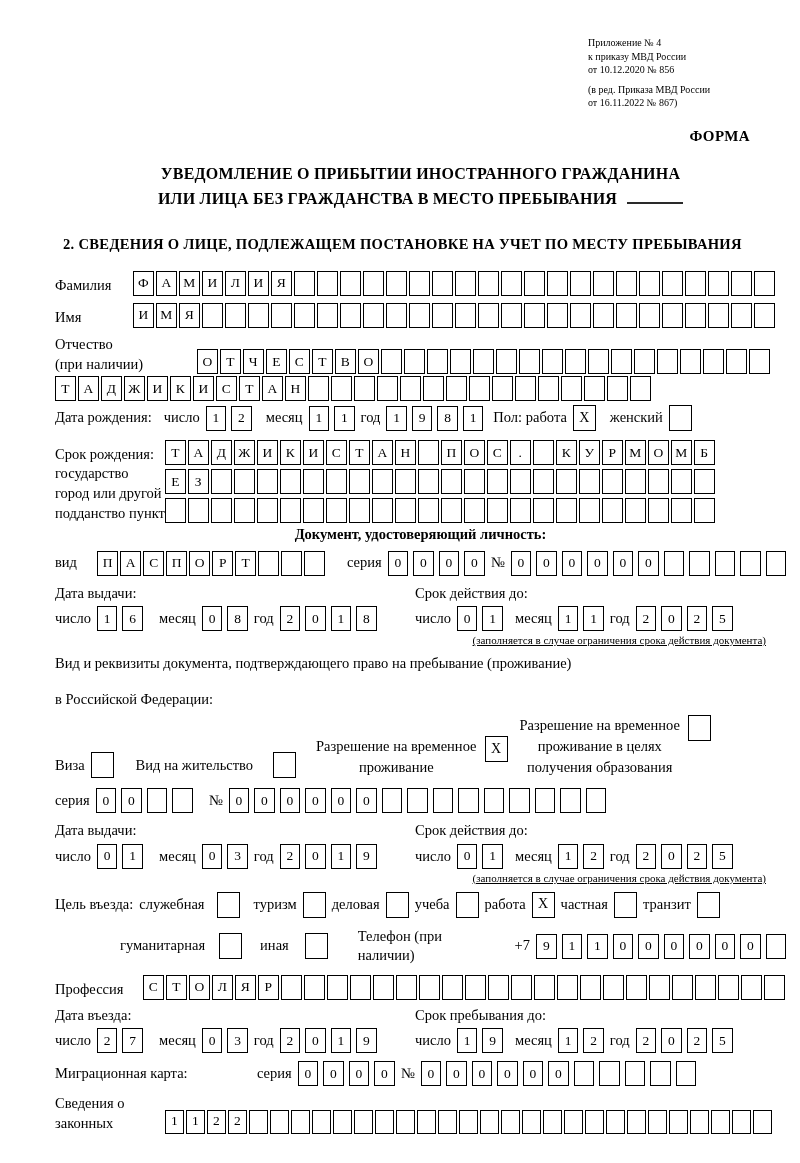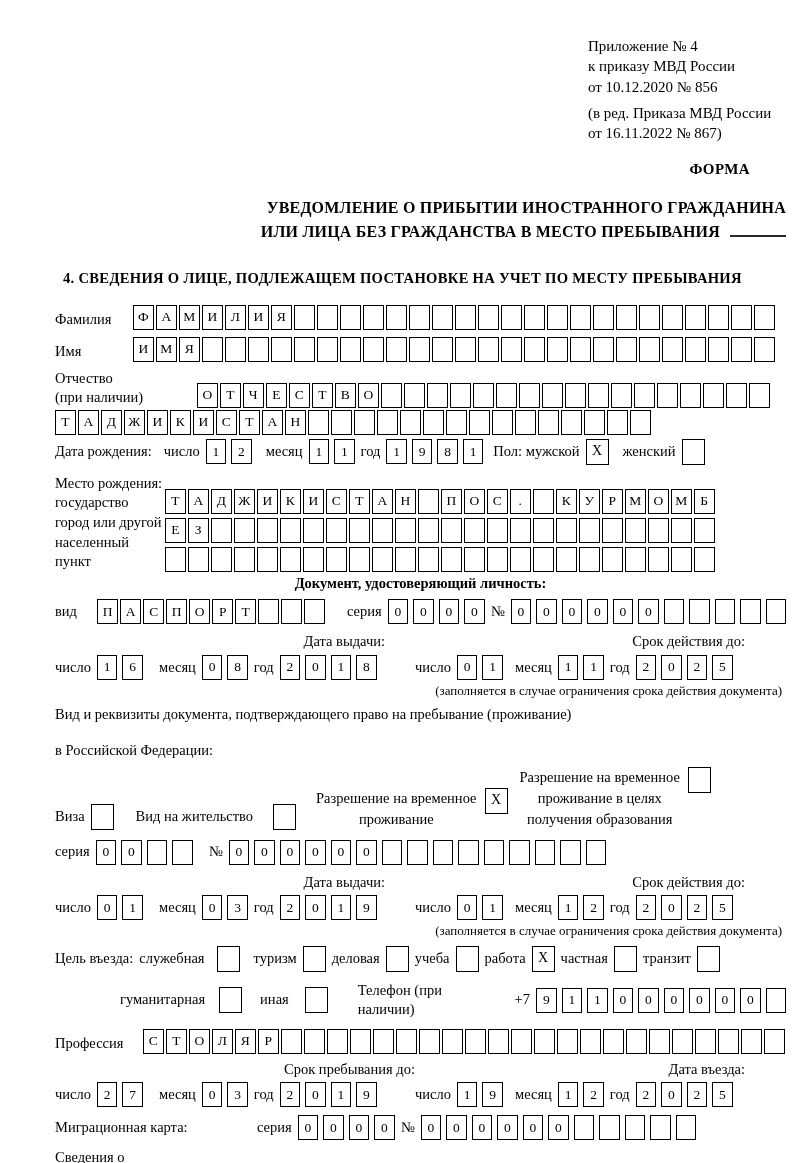--- a/index.html
+++ b/index.html
@@ -6,24 +6,24 @@
   .page{
     position:relative;
     width:800px;height:1163px;
     box-sizing:border-box;
     padding:36px 14px 10px 55px;
     overflow:hidden;
     background:#fff;color:#000;
     font-family:"Liberation Serif","DejaVu Serif",serif;
     font-size:14.5px;line-height:1.35;
   }
-  .annex{width:192px;margin-left:auto;margin-right:6px;font-size:15px;}
+  .annex{width:192px;margin-left:auto;margin-right:6px;font-size:10px;}
   .annex .amend{margin-top:6px;}
   .forma{font-weight:bold;text-align:right;margin:16px 36px 0 0;font-size:15px;letter-spacing:.4px;}
-  .title{font-weight:bold;text-align:right;font-size:16px;margin-top:16px;line-height:1.55;letter-spacing:.2px;}
+  .title{font-weight:bold;text-align:center;font-size:16px;margin-top:16px;line-height:1.55;letter-spacing:.2px;}
   .blank-line{display:inline-block;width:56px;border-bottom:2px solid #2a2a2a;margin-left:10px;}
   .sec{font-weight:bold;font-size:14.6px;margin:24px 0 16px 8px;letter-spacing:.3px;white-space:nowrap;}
 
   .frow{display:flex;align-items:flex-end;margin-bottom:7px;}
   .lblcol{flex:0 0 auto;}
   .lbl{font-size:14.5px;}
   .cells{display:flex;gap:2.5px;flex-wrap:nowrap;}
   .cells-d{display:flex;gap:5px;}
   .cell{
     flex:0 0 auto;box-sizing:border-box;
@@ -33,22 +33,22 @@
   }
   .cells-sm .cell{width:18.5px;height:24px;}
   .cbox{
     flex:0 0 auto;box-sizing:border-box;
     width:23px;height:26px;border:1.5px solid #000;
     display:flex;align-items:center;justify-content:center;
     font-size:14px;background:#fff;
   }
   .stack{display:flex;flex-direction:column;gap:4px;}
   .inlin{display:flex;align-items:center;gap:6px;}
-  .dhead{text-align:right;margin-bottom:3px;}
-  .note{font-size:13px;text-align:right;margin:2px 4px 6px 0;}
+  .dhead{text-align:left;margin-bottom:3px;}
+  .note{font-size:11px;text-align:right;margin:2px 20px 6px 0;text-decoration:underline;}
   .center-bold{font-weight:bold;text-align:center;margin:2px 0 6px 0;}
   .permcol{display:flex;align-items:flex-start;gap:8px;}
   .permtxt{text-align:center;line-height:1.45;}
 </style>
 </head>
 <body>
 
 <div class="page">
 
   <div class="annex">
@@ -63,21 +63,21 @@
 
   <div class="forma">ФОРМА</div>
 
   <div class="title">
     <div>УВЕДОМЛЕНИЕ О ПРИБЫТИИ ИНОСТРАННОГО ГРАЖДАНИНА</div>
     <div>
       <span>ИЛИ ЛИЦА БЕЗ ГРАЖДАНСТВА В МЕСТО ПРЕБЫВАНИЯ</span><span class="blank-line"></span>
     </div>
   </div>
 
-  <div class="sec">4. СВЕДЕНИЯ О ЛИЦЕ, ПОДЛЕЖАЩЕМ ПОСТАНОВКЕ НА УЧЕТ ПО МЕСТУ ПРЕБЫВАНИЯ</div>
+  <div class="sec">2. СВЕДЕНИЯ О ЛИЦЕ, ПОДЛЕЖАЩЕМ ПОСТАНОВКЕ НА УЧЕТ ПО МЕСТУ ПРЕБЫВАНИЯ</div>
 
   <div class="frow">
     <div class="lblcol lbl" style="width:78px">Фамилия</div>
     <div class="cells">
         <div class="cell">Ф</div>
         <div class="cell">А</div>
         <div class="cell">М</div>
         <div class="cell">И</div>
         <div class="cell">Л</div>
         <div class="cell">И</div>
@@ -217,32 +217,32 @@
         <div class="cell">1</div>
         <div class="cell">1</div>
       </div>
     <span class="lbl">год</span>
     <div class="cells-d">
         <div class="cell">1</div>
         <div class="cell">9</div>
         <div class="cell">8</div>
         <div class="cell">1</div>
       </div>
-    <span class="lbl" style="margin-left:4px">Пол: мужской</span>
+    <span class="lbl" style="margin-left:4px">Пол: работа</span>
     <div class="cbox">X</div>
     <span class="lbl" style="margin-left:8px">женский</span>
     <div class="cbox"></div>
   </div>
 
   <div class="frow" style="margin-bottom:2px">
     <div class="lblcol" style="width:110px">
-      <div class="lbl">Место рождения:</div>
+      <div class="lbl">Срок рождения:</div>
       <div class="lbl">государство</div>
       <div class="lbl">город или другой</div>
-      <div class="lbl">населенный пункт</div>
+      <div class="lbl">подданство пункт</div>
     </div>
     <div class="stack">
       <div class="cells">
           <div class="cell">Т</div>
           <div class="cell">А</div>
           <div class="cell">Д</div>
           <div class="cell">Ж</div>
           <div class="cell">И</div>
           <div class="cell">К</div>
           <div class="cell">И</div>
@@ -579,22 +579,22 @@
         <div class="cell"></div>
         <div class="cell"></div>
         <div class="cell"></div>
         <div class="cell"></div>
         <div class="cell"></div>
       </div>
   </div>
 
   <div>
     <div style="display:flex">
+      <div class="dhead" style="width:330px">Дата въезда:</div>
       <div class="dhead" style="width:330px;margin-left:30px">Срок пребывания до:</div>
-      <div class="dhead" style="width:330px">Дата въезда:</div>
     </div>
     <div style="display:flex;margin-bottom:8px">
       <div class="inlin" style="width:360px">
         <span class="lbl">число</span>
         <div class="cells-d">
             <div class="cell">2</div>
             <div class="cell">7</div>
           </div>
         <span class="lbl" style="margin-left:10px">месяц</span>
         <div class="cells-d">

